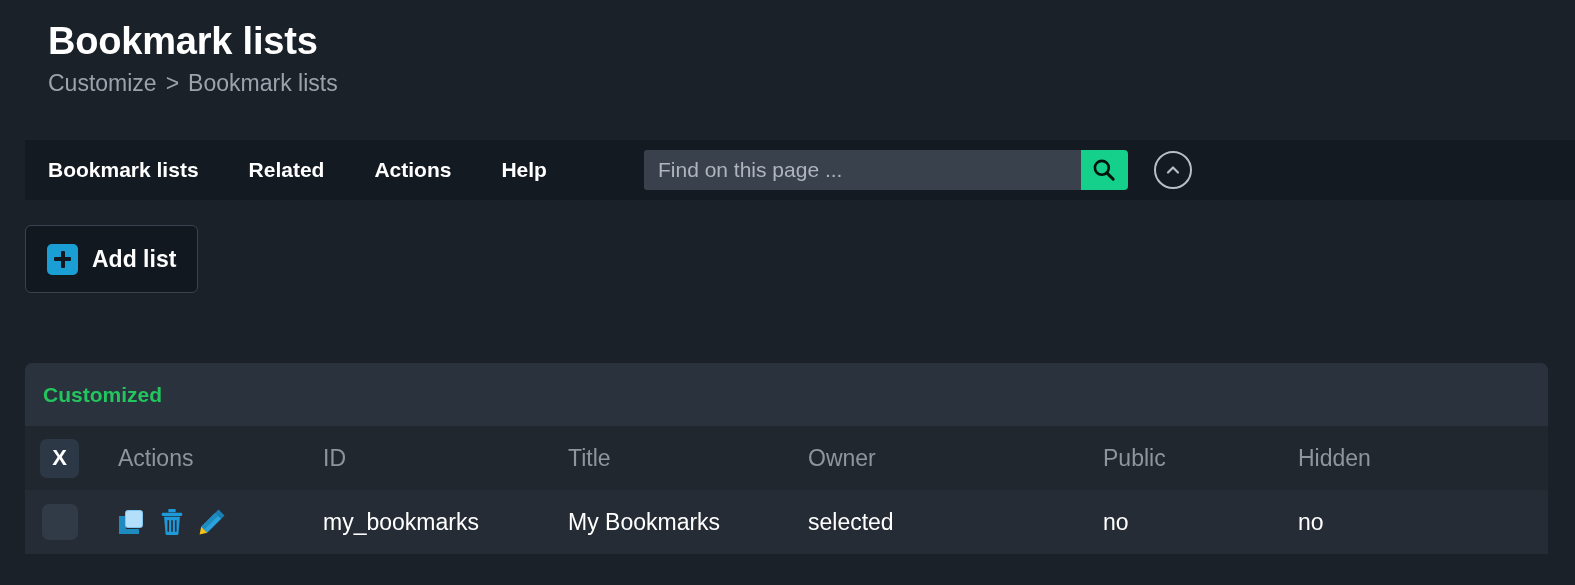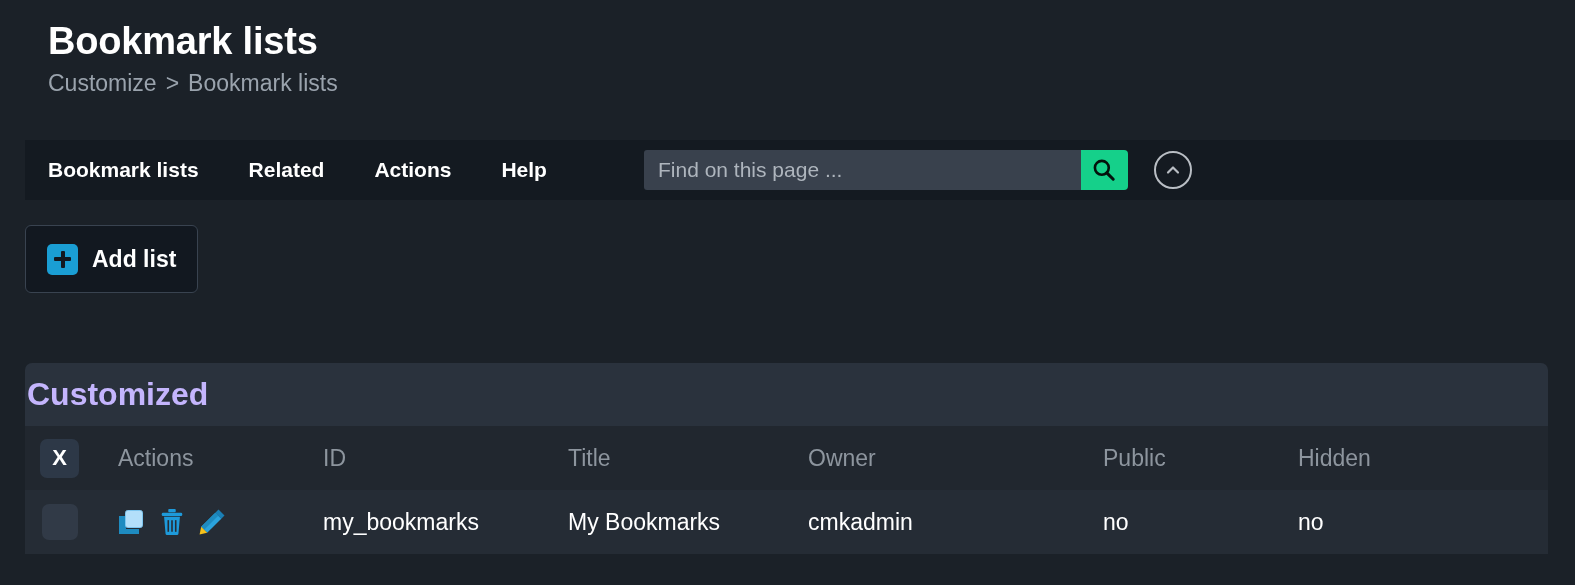--- a/index.html
+++ b/index.html
@@ -164,24 +164,24 @@
     top: 363px;
     width: 1523px;
     border-radius: 7px 7px 0 0;
     overflow: hidden;
   }
   .card-title {
     background: #2a323d;
     height: 63px;
     display: flex;
     align-items: center;
-    padding-left: 2px;
-    font-size: 32px;
-    font-weight: bold;
-    color: #c4b5fd;
+    padding-left: 18px;
+    font-size: 21px;
+    font-weight: bold;
+    color: #22c55e;
     box-sizing: border-box;
   }
   table {
     width: 100%;
     border-collapse: collapse;
     table-layout: fixed;
   }
   thead tr { background: #21272f; }
   tbody tr { background: #252c35; }
   th, td {
@@ -336,21 +336,21 @@
             </svg>
           </div>
         </td>
         <td class="col-id">
           <div class="td-inner">my_bookmarks</div>
         </td>
         <td class="col-title">
           <div class="td-inner">My Bookmarks</div>
         </td>
         <td class="col-owner">
-          <div class="td-inner">cmkadmin</div>
+          <div class="td-inner">selected</div>
         </td>
         <td class="col-public">
           <div class="td-inner">no</div>
         </td>
         <td class="col-hidden">
           <div class="td-inner">no</div>
         </td>
       </tr>
     </tbody>
   </table>

